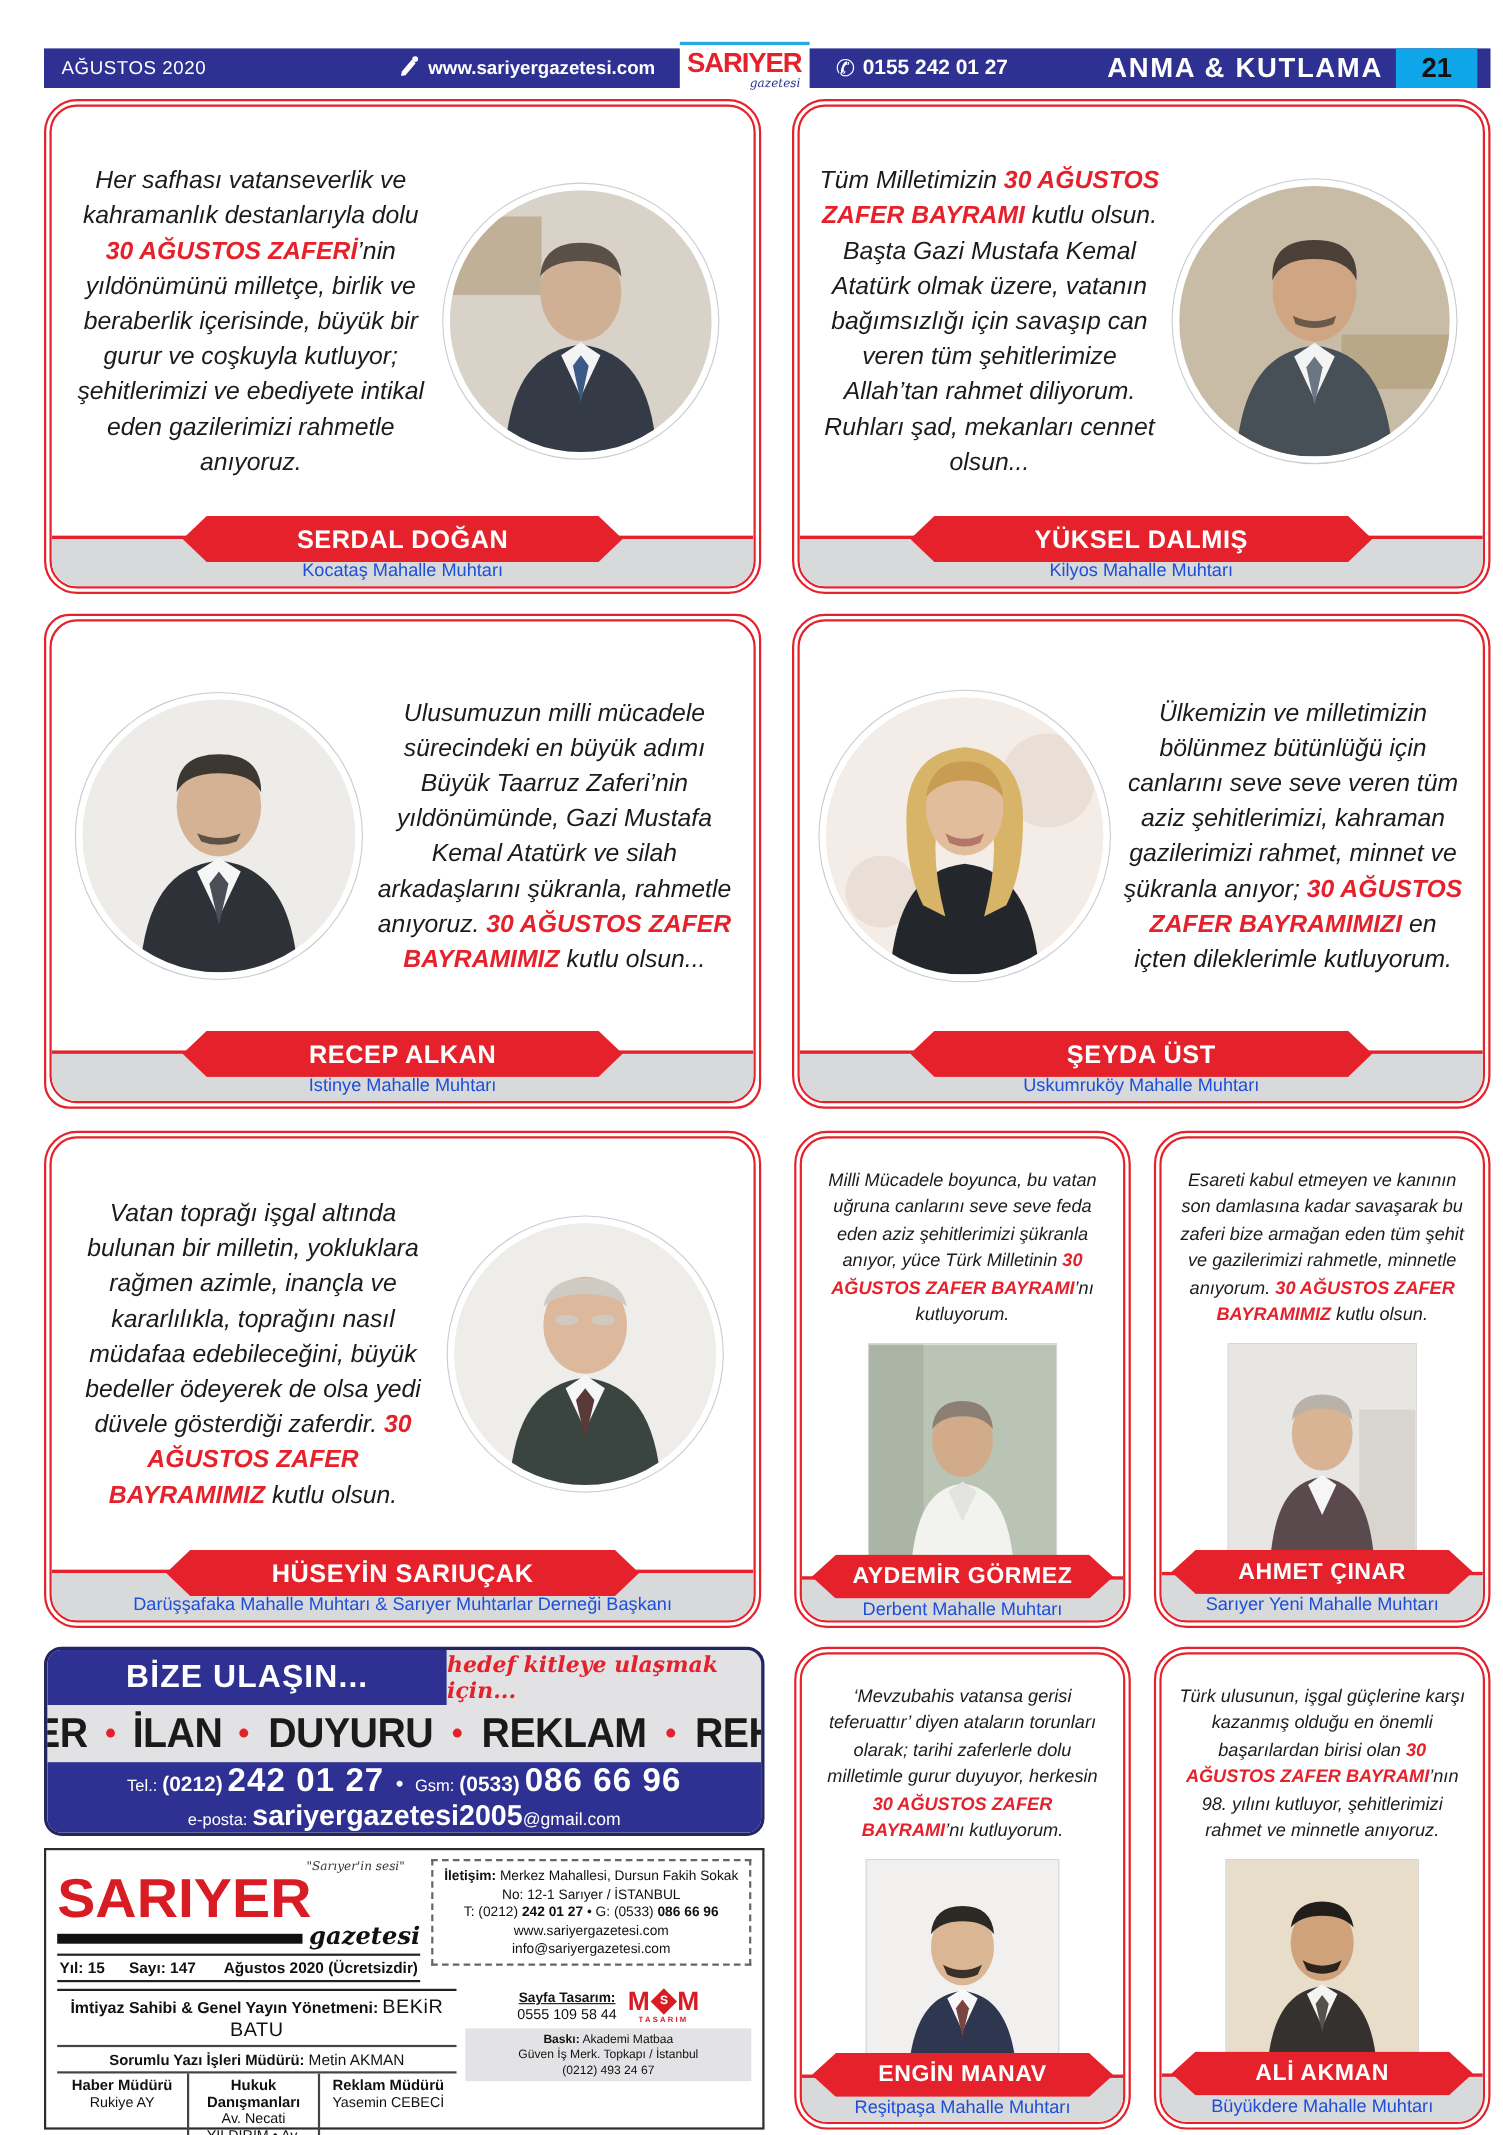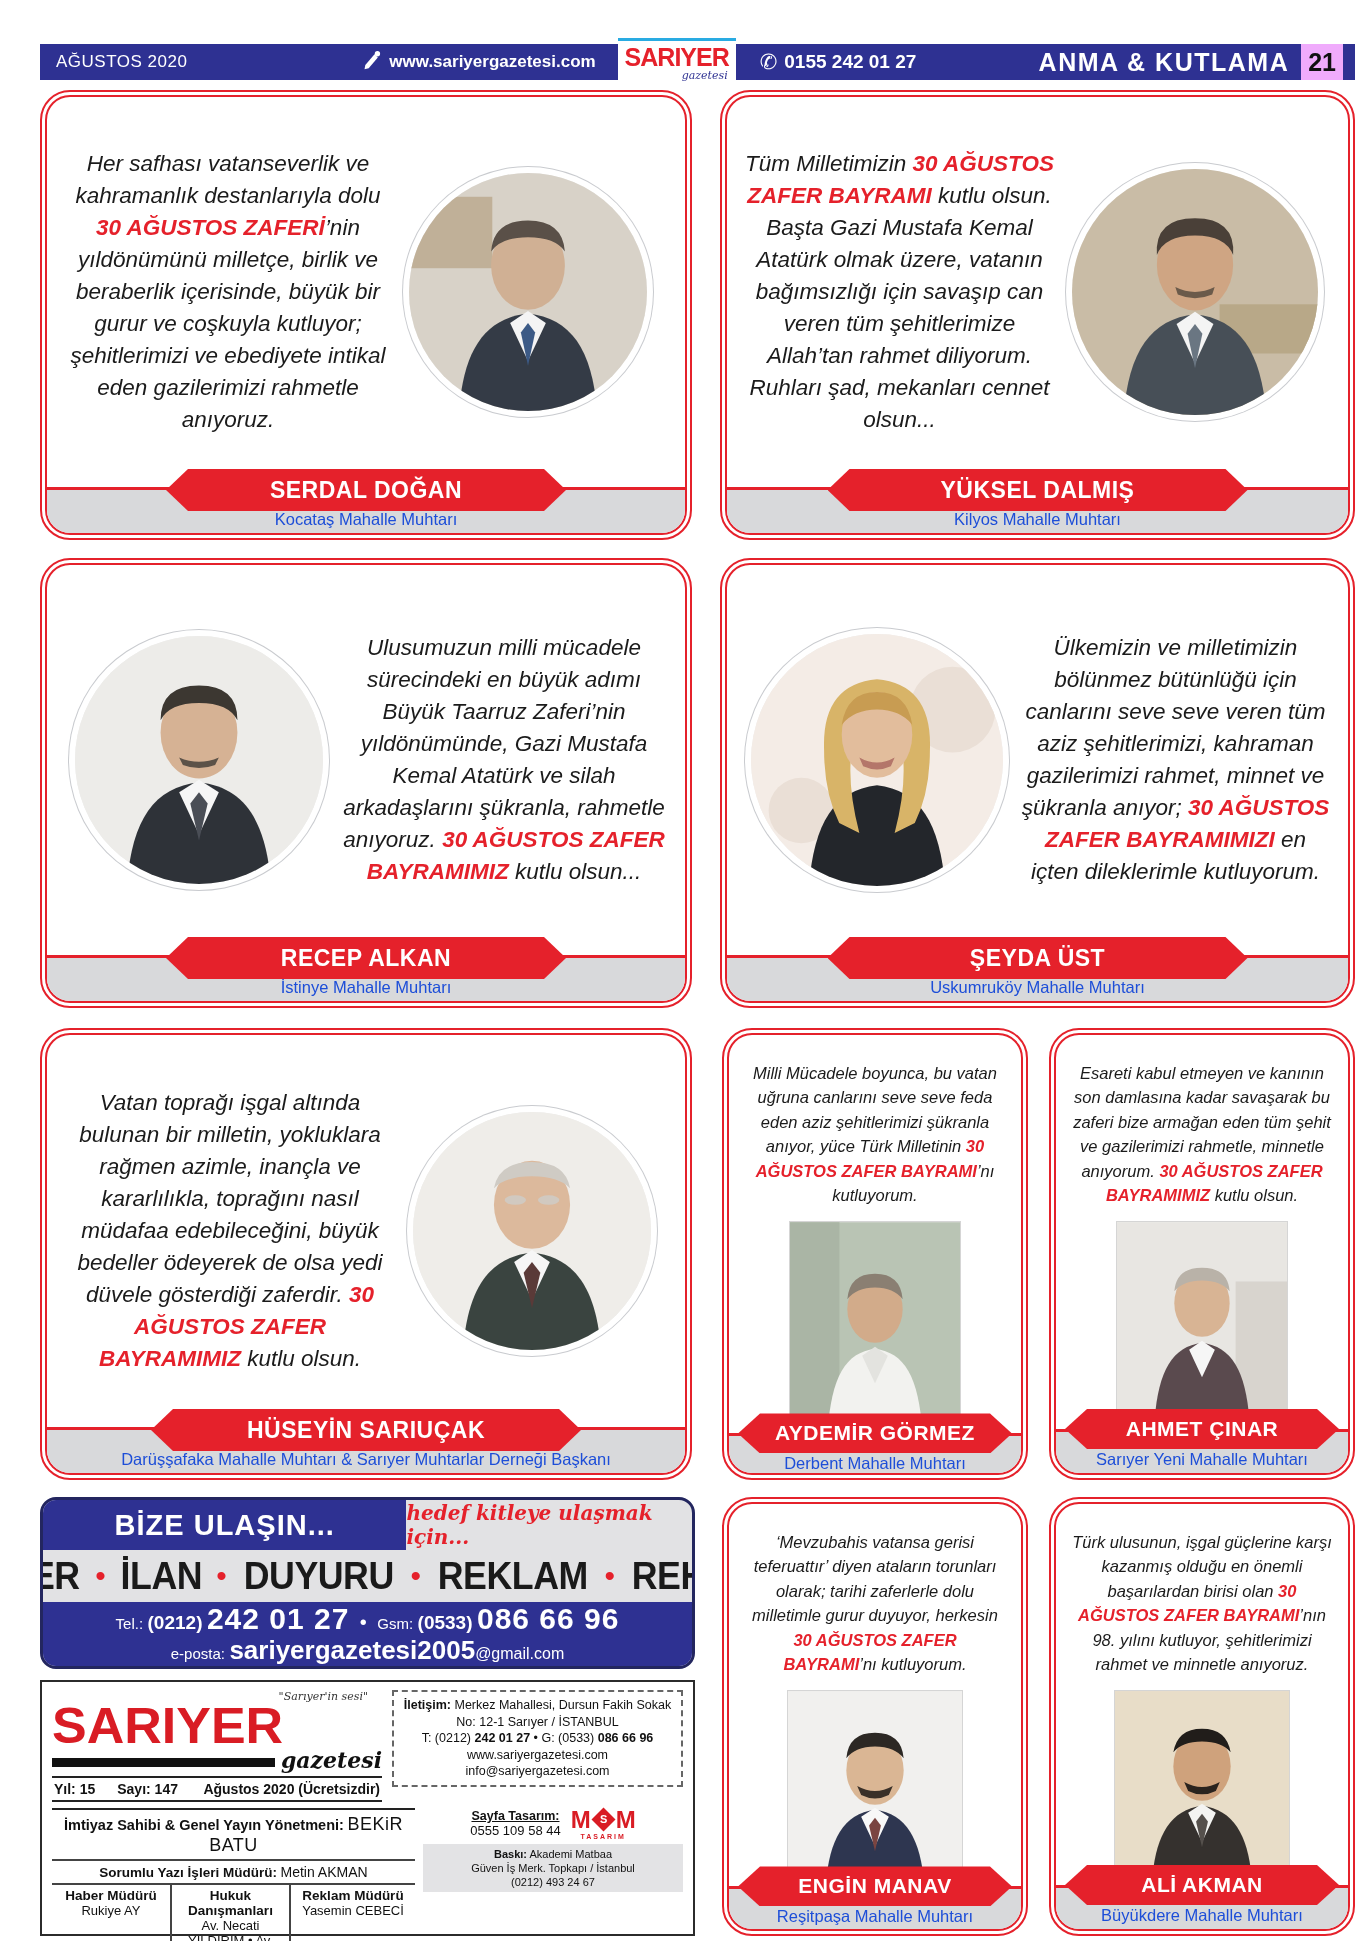--- a/index.html
+++ b/index.html
@@ -17,21 +17,21 @@
     display:flex;align-items:center;color:#fff;}
   .tb-date{font-size:17px;margin-left:16px;letter-spacing:.5px;}
   .tb-web{display:flex;align-items:center;gap:7px;font-size:17px;font-weight:bold;margin-left:175px;}
   .tb-logo{width:118px;height:46px;background:#fff;margin-left:22px;margin-top:-2px;position:relative;
     border-top:3px solid #29abe2;display:flex;flex-direction:column;align-items:center;justify-content:center;}
   .tb-logo .t{color:var(--red);font-weight:bold;font-size:25px;letter-spacing:-1px;line-height:1;}
   .tb-logo .s{color:var(--blue);font-style:italic;font-size:11px;line-height:1;align-self:flex-end;margin-right:8px;font-family:"DejaVu Serif",serif;}
   .tb-phone{display:flex;align-items:center;gap:7px;font-size:19px;font-weight:bold;margin-left:24px;}
   .tb-phone .ic{font-size:21px;font-weight:normal;}
   .tb-section{margin-left:auto;font-size:25px;font-weight:bold;letter-spacing:1.5px;}
-  .tb-num{background:#f0abfc;color:#111;font-weight:bold;font-size:25px;line-height:34px;padding:1px 7px;margin-left:12px;margin-right:12px;}
+  .tb-num{background:#0ea5e9;color:#111;font-weight:bold;font-size:25px;line-height:34px;padding:1px 23px;margin-left:12px;margin-right:12px;}
 
   
   .card{position:absolute;background:#fff;border:2px solid var(--red);border-radius:30px;}
   .card-inner{position:absolute;inset:3px;border:2px solid var(--red);border-radius:25px;overflow:hidden;
     display:flex;flex-direction:column;}
   .card-body{flex:1;display:flex;align-items:center;}
   .card-body.col{flex-direction:column;align-items:center;justify-content:flex-start;}
   .msg{font-style:italic;color:var(--ink);text-align:center;}
   .msg-lg{font-size:22.5px;line-height:1.42;flex:1;padding:0 18px;}
   .msg-sm{font-size:16.5px;line-height:1.48;padding:26px 16px 0;}
@@ -188,21 +188,21 @@
       <div class="card-footer">
         <div class="foot-gray"></div>
         <div class="foot-sub">Kilyos Mahalle Muhtarı</div>
         <div class="ribbon" style="width:420px;">
             <span>YÜKSEL DALMIŞ</span>
           </div>
       </div>
     </div>
   </section>
 
-  <section class="card" style="left:40px;top:558px;width:652px;height:450px;">
+  <section class="card" style="left:40px;top:558px;width:652px;height:450px;border-radius:23px;">
     <div class="card-inner">
       <div class="card-body" style="padding-left:16px;">
         <div class="photo-circle" style="width:248px;height:248px;margin-left:12px;">
           <svg viewBox="0 0 200 200">
               <rect width="200" height="200" fill="#edece9"></rect>
               <path d="M100 118 C64 122 46 148 42 200 L158 200 C154 148 136 122 100 118" fill="#2e3238"></path>
               <path d="M100 116 l-16 10 16 34 16-34z" fill="#f6f6f6"></path>
               <path d="M100 126 l-7 9 7 30 7-30z" fill="#4a4e56"></path>
               <ellipse cx="100" cy="78" rx="31" ry="37" fill="#d6b294"></ellipse>
               <path d="M69 68 q0 -28 31 -28 q31 0 31 28 q-7 -14 -31 -14 q-24 0 -31 14" fill="#3c3731"></path>

